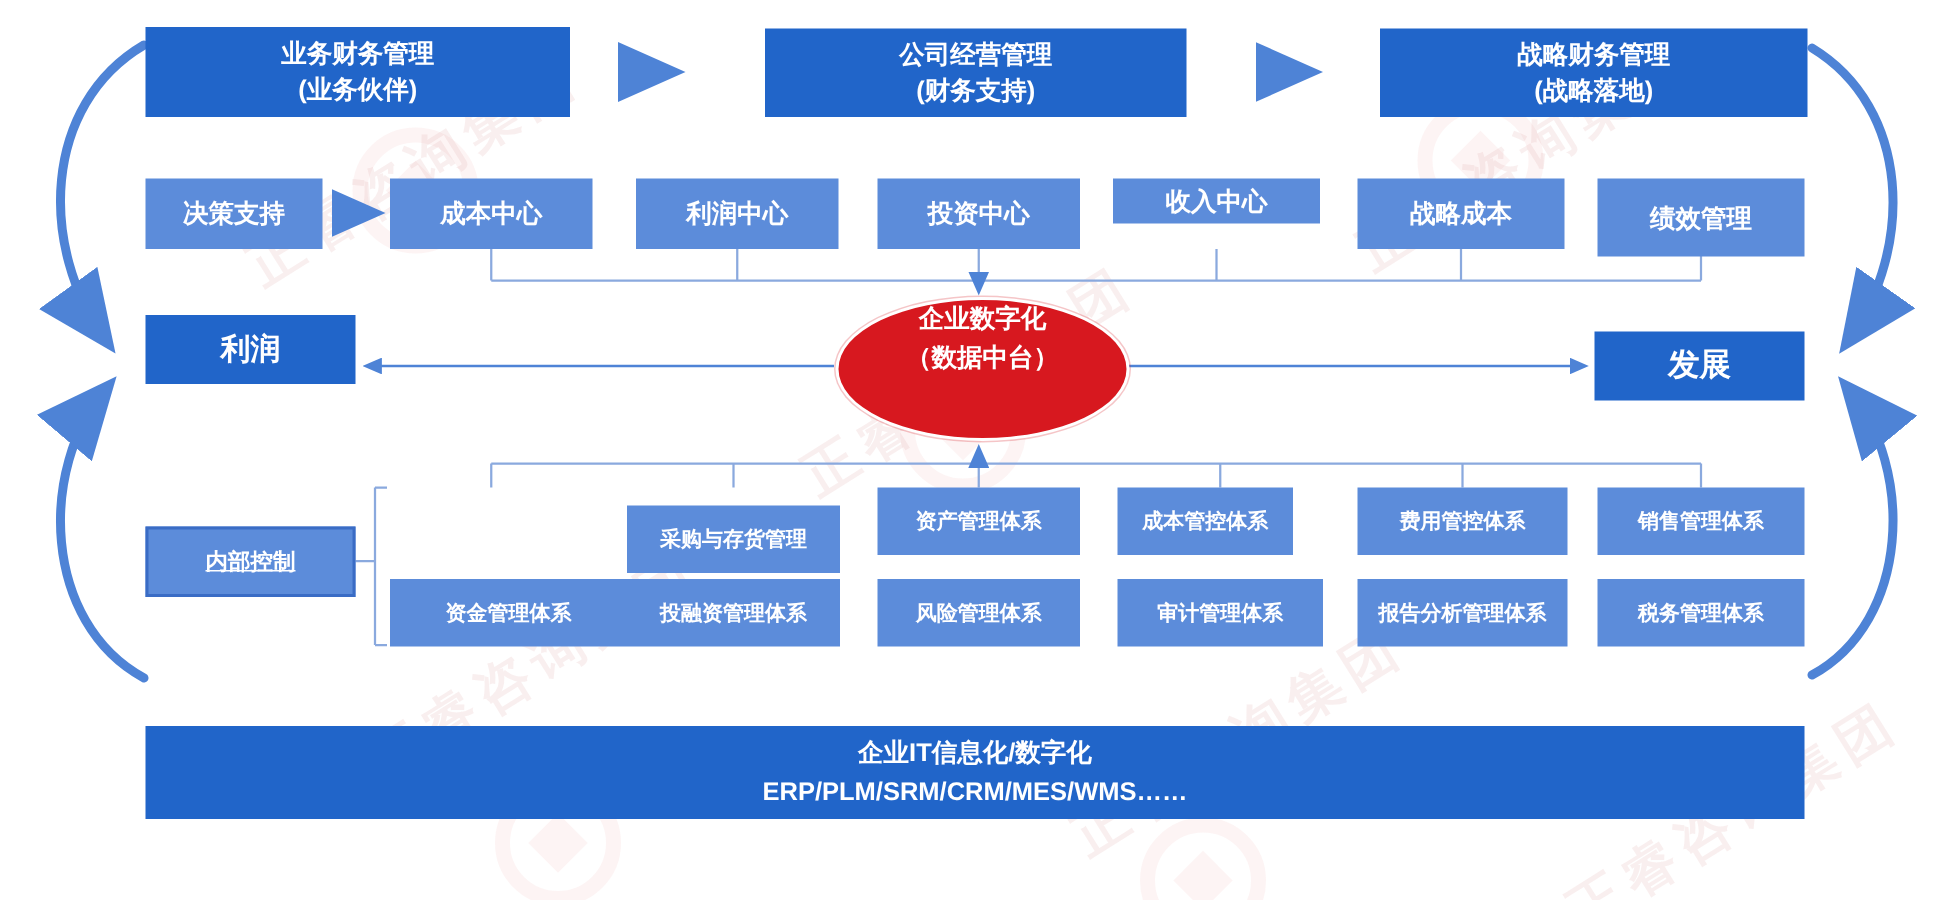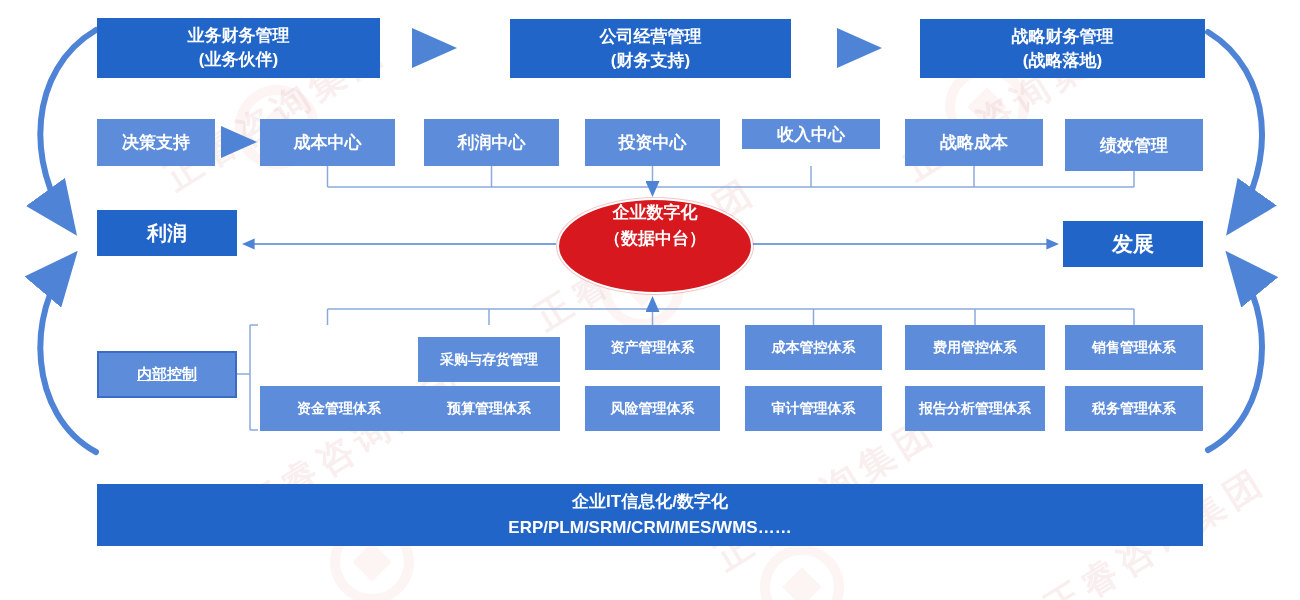--- a/index.html
+++ b/index.html
@@ -158,35 +158,35 @@
   <div class="box ctrl" style="left:97px;top:351px;width:140px;height:47px">
       <span>内部控制</span>
     </div>
 
   <div class="box sys" style="left:418px;top:337px;width:142px;height:45px">
       <span>采购与存货管理</span>
     </div>
   <div class="box sys" style="left:585px;top:325px;width:135px;height:45px">
       <span>资产管理体系</span>
     </div>
-  <div class="box sys" style="left:745px;top:325px;width:137px;height:45px">
+  <div class="box sys" style="left:745px;top:325px;width:117px;height:45px">
       <span>成本管控体系</span>
     </div>
   <div class="box sys" style="left:905px;top:325px;width:140px;height:45px">
       <span>费用管控体系</span>
     </div>
   <div class="box sys" style="left:1065px;top:325px;width:138px;height:45px">
       <span>销售管理体系</span>
     </div>
 
   <div class="box sys" style="left:260px;top:386px;width:158px;height:45px">
       <span>资金管理体系</span>
     </div>
   <div class="box sys" style="left:418px;top:386px;width:142px;height:45px">
-      <span>预算管理体系</span>
+      <span>投融资管理体系</span>
     </div>
   <div class="box sys" style="left:585px;top:386px;width:135px;height:45px">
       <span>风险管理体系</span>
     </div>
   <div class="box sys" style="left:745px;top:386px;width:137px;height:45px">
       <span>审计管理体系</span>
     </div>
   <div class="box sys" style="left:905px;top:386px;width:140px;height:45px">
       <span>报告分析管理体系</span>
     </div>

